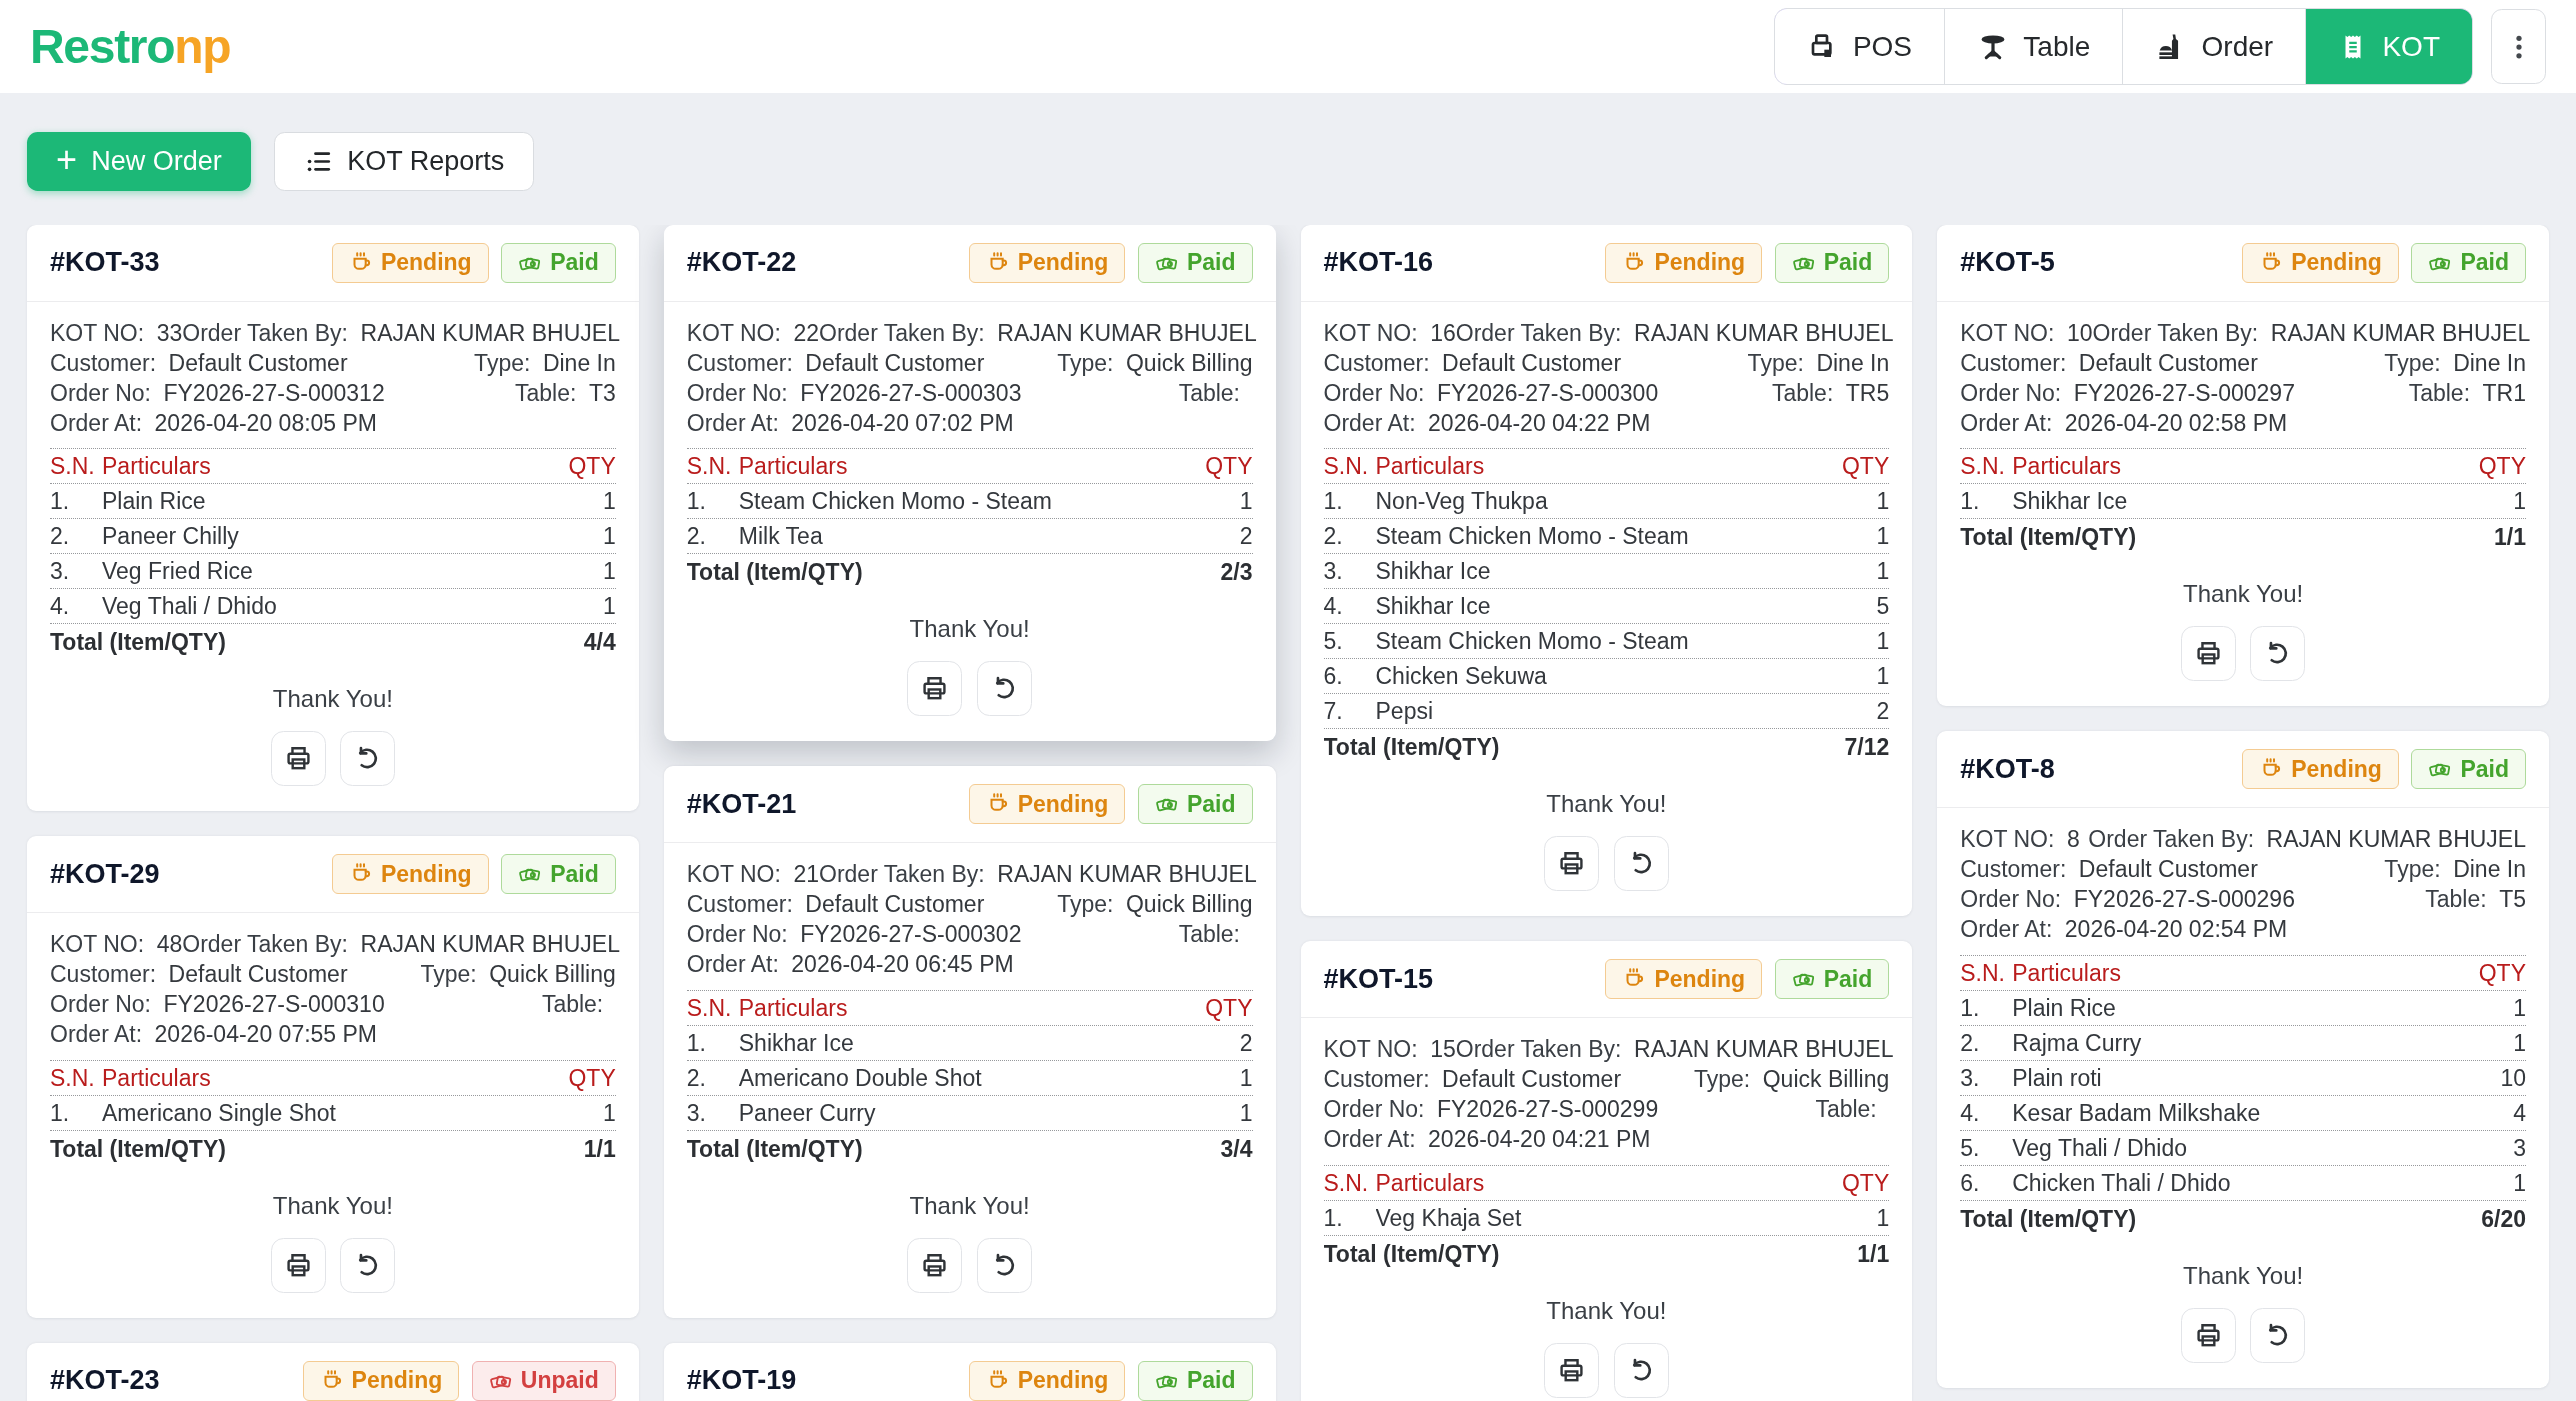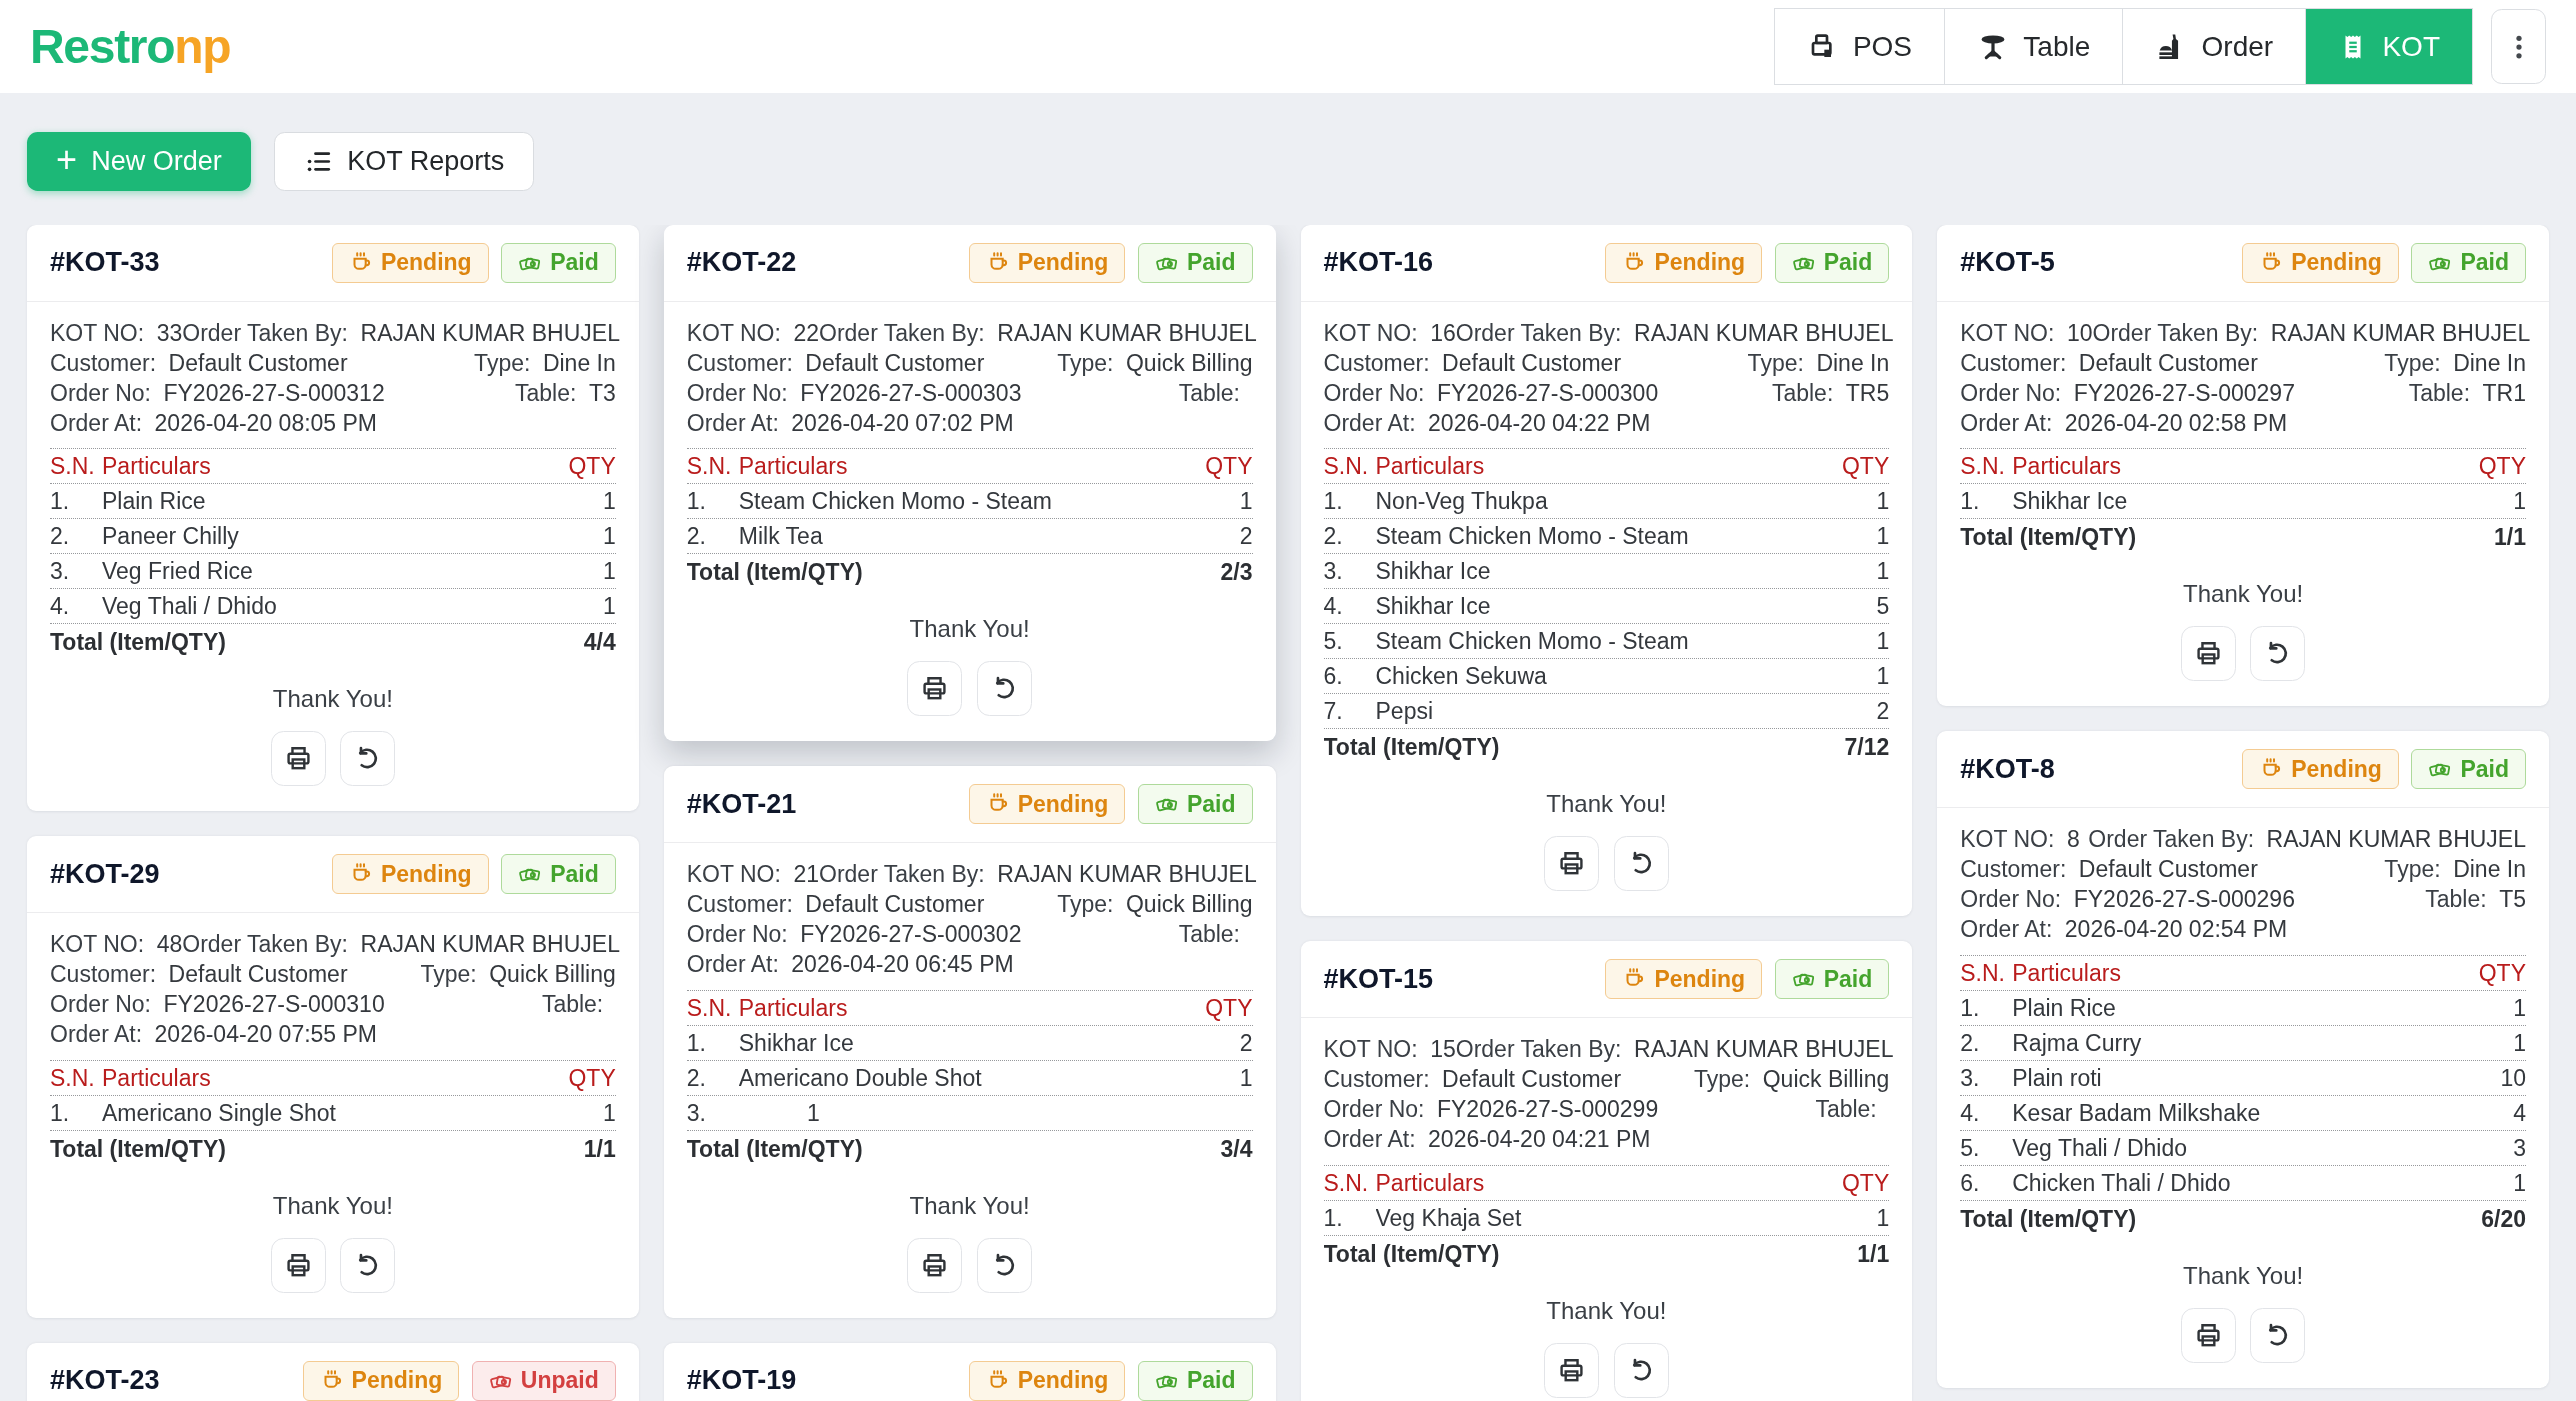--- a/index.html
+++ b/index.html
@@ -4,21 +4,21 @@
 <style>
   * { box-sizing: border-box; margin: 0; padding: 0; font-family: "Liberation Sans", sans-serif; }
   html, body { width: 2576px; height: 1402px; overflow: hidden; background: #edeff3; }
 
   
   header { height: 93px; background: #fff; display: flex; align-items: center; justify-content: space-between; padding: 8px 30px; }
   .logo { font-size: 48px; font-weight: 800; letter-spacing: -1.3px; }
   .logo .lg { color: #1cb877; }
   .logo .lo { color: #f6a425; }
   .header-right { display: flex; align-items: center; }
-  .nav-group { display: flex; border: 1.8px solid #dbdee2; border-radius: 0; overflow: hidden; background: #c4b5fd; margin-left: 13px; }
+  .nav-group { display: flex; border: 1.8px solid #dbdee2; border-radius: 13px; overflow: hidden; background: #c4b5fd; margin-left: 13px; }
   .nav-item { display: inline-flex; align-items: center; gap: 14.3px; padding: 0 32px; height: 75px; background: #fff;
               border: none; border-left: 1.8px solid #dbdee2; font-size: 28px; color: #26292c; cursor: pointer; }
   .nav-item:first-child { border-left: none; }
   .nav-item.active { background: #1cb877; color: #fff; }
   .nav-item svg { flex: 0 0 auto; }
   .kebab { margin-left: 18px; width: 55px; height: 75px; border: 1.8px solid #dbdee2; border-radius: 10.7px; background: #fff;
            display: inline-flex; align-items: center; justify-content: center; color: #44484d; cursor: pointer; }
 
   
   .toolbar { display: flex; gap: 23px; padding: 0 27px; margin: 39px 0 34px; }
@@ -547,20 +547,21 @@
                 <span class="nm">Shikhar Ice</span>
                 <span class="q">2</span>
               </div>
               <div class="trow">
                 <span class="sn">2.</span>
                 <span class="nm">Americano Double Shot</span>
                 <span class="q">1</span>
               </div>
               <div class="trow">
                 <span class="sn">3.</span>
+                <span class="nm">Paneer Curry</span>
                 <span class="q">1</span>
               </div>
               <div class="trow total">
                 <span class="nm">Total (Item/QTY)</span>
                 <span class="q">3/4</span>
               </div>
             </div>
             <div class="thanks">Thank You!</div>
             <div class="actions">
               <button class="icon-btn">

